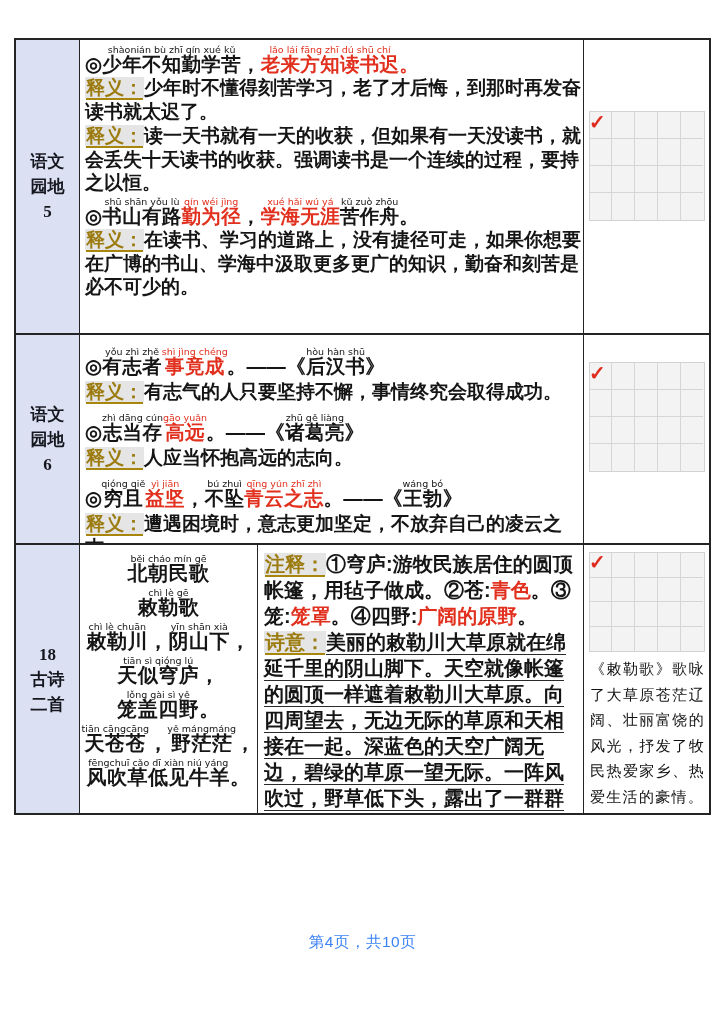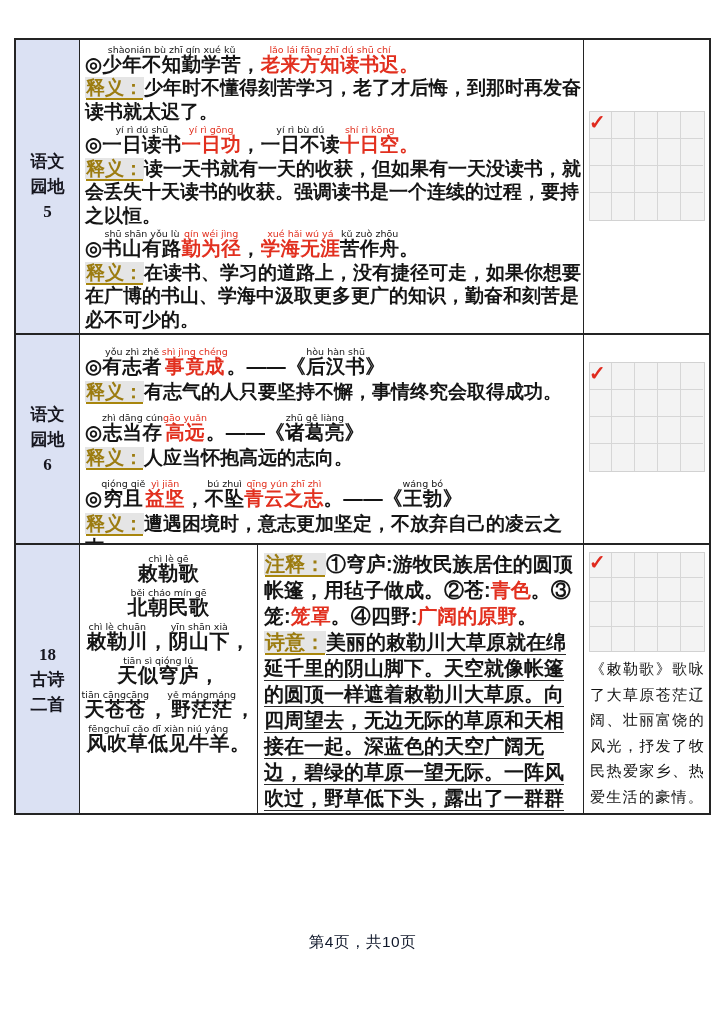--- a/index.html
+++ b/index.html
@@ -65,38 +65,37 @@
   .check {
     color:#e02b1f; font-size:20px; font-weight:700; line-height:1;
     transform:translate(-3px,-3px);
   }
   .summary {
     font-size:15px; font-weight:400; line-height:25.5px; letter-spacing:1.3px;
     color:#121212; padding:4px 4px 4px 6px; text-align:justify;
   }
   .footer {
     position:absolute; left:0; top:932px; width:100%; text-align:center;
-    font-size:15.5px; color:#0f172a; letter-spacing:0.5px;
+    font-size:15.5px; color:#3b82f6; letter-spacing:0.5px;
   }
 </style>
 </head>
 <body>
 
 <div class="page">
   <div class="doc-table" id="doc-table">
       <div class="row r1">
         <div class="sidebar">
           <div class="sline">语文</div>
           <div class="sline">园地</div>
           <div class="sline">5</div>
         </div>
         <div class="content">
           <div class="verse"><span class="seg">◎</span><ruby class="seg"><span>少年不知勤学苦</span><rt>shàonián bù zhī qín xué kǔ</rt></ruby><span class="seg">，</span><ruby class="seg red"><span>老来方知读书迟</span><rt>lǎo lái fāng zhī dú shū chí</rt></ruby><span class="seg red">。</span></div>
           <div class="para"><span class="seg label">释义：</span><span class="seg">少年时不懂得刻苦学习，老了才后悔，到那时再发奋读书就太迟了。</span></div>
-          <div class="verse"><span class="seg">◎</span><ruby class="seg"><span>一日读书</span><rt>yí rì dú shū</rt></ruby><ruby class="seg red"><span>一日功</span><rt>yí rì gōng</rt></ruby><span class="seg">，</span><ruby class="seg"><span>一日不读</span><rt>yí rì bù dú</rt></ruby><ruby class="seg red"><span>十日空</span><rt>shí rì kōng</rt></ruby><span class="seg red">。</span></div>
           <div class="para"><span class="seg label">释义：</span><span class="seg">读一天书就有一天的收获，但如果有一天没读书，就会丢失十天读书的收获。强调读书是一个连续的过程，要持之以恒。</span></div>
           <div class="verse"><span class="seg">◎</span><ruby class="seg"><span>书山有路</span><rt>shū shān yǒu lù</rt></ruby><ruby class="seg red"><span>勤为径</span><rt>qín wéi jìng</rt></ruby><span class="seg">，</span><ruby class="seg red"><span>学海无涯</span><rt>xué hǎi wú yá</rt></ruby><ruby class="seg"><span>苦作舟</span><rt>kǔ zuò zhōu</rt></ruby><span class="seg">。</span></div>
           <div class="para"><span class="seg label">释义：</span><span class="seg">在读书、学习的道路上，没有捷径可走，如果你想要在广博的书山、学海中汲取更多更广的知识，勤奋和刻苦是必不可少的。</span></div>
         </div>
         <div class="extra">
           <div class="ogrid g1">
             <div class="cell">
               <span class="check">✓</span>
             </div>
             <div class="cell"></div>
@@ -162,24 +161,25 @@
           </div>
         </div>
       </div>
       <div class="row r3">
         <div class="sidebar">
           <div class="sline">18</div>
           <div class="sline">古诗</div>
           <div class="sline">二首</div>
         </div>
         <div class="poem">
+          <div class="pline"><ruby class="seg"><span>北朝民歌</span><rt>běi cháo mín gē</rt></ruby></div>
           <div class="pline"><ruby class="seg"><span>敕勒歌</span><rt>chì lè gē</rt></ruby></div>
-          <div class="pline"><ruby class="seg"><span>北朝民歌</span><rt>běi cháo mín gē</rt></ruby></div>
           <div class="pline"><ruby class="seg"><span>敕勒川</span><rt>chì lè chuān</rt></ruby><span class="seg">，</span><ruby class="seg"><span>阴山下</span><rt>yīn shān xià</rt></ruby><span class="seg">，</span></div>
           <div class="pline"><ruby class="seg"><span>天似穹庐</span><rt>tiān sì qióng lú</rt></ruby><span class="seg">，</span></div>
+          <div class="pline"><ruby class="seg"><span>笼盖四野</span><rt>lǒng gài sì yě</rt></ruby><span class="seg">。</span></div>
           <div class="pline"><ruby class="seg"><span>天苍苍</span><rt>tiān cāngcāng</rt></ruby><span class="seg">，</span><ruby class="seg"><span>野茫茫</span><rt>yě mángmáng</rt></ruby><span class="seg">，</span></div>
           <div class="pline"><ruby class="seg"><span>风吹草低见牛羊</span><rt>fēngchuī cǎo dī xiàn niú yáng</rt></ruby><span class="seg">。</span></div>
         </div>
         <div class="notes">
           <div class="para"><span class="seg label">注释：</span><span class="seg">①穹庐:游牧民族居住的圆顶帐篷，用毡子做成。②苍:</span><span class="seg red">青色</span><span class="seg">。③笼:</span><span class="seg red">笼罩</span><span class="seg">。④四野:</span><span class="seg red">广阔的原野</span><span class="seg">。</span></div>
           <div class="para"><span class="seg label">诗意：</span><span class="seg ul">美丽的敕勒川大草原就在绵延千里的阴山脚下。天空就像帐篷的圆顶一样遮着敕勒川大草原。向四周望去，无边无际的草原和天相接在一起。深蓝色的天空广阔无边，碧绿的草原一望无际。一阵风吹过，野草低下头，露出了一群群肥壮的牛羊。</span></div>
         </div>
         <div class="extra">
           <div class="ogrid g3">
             <div class="cell">

